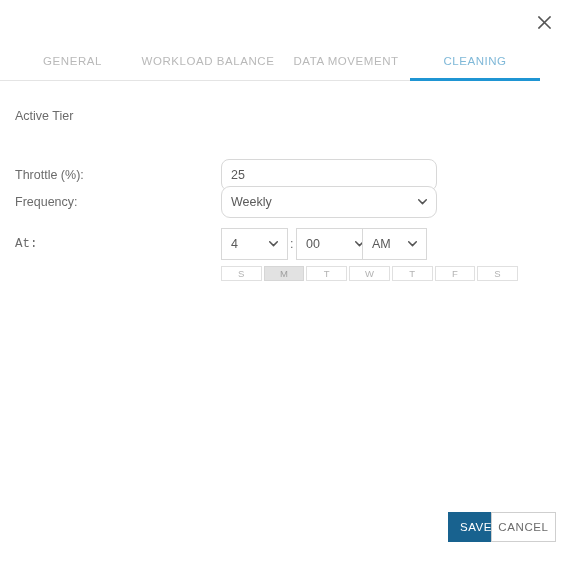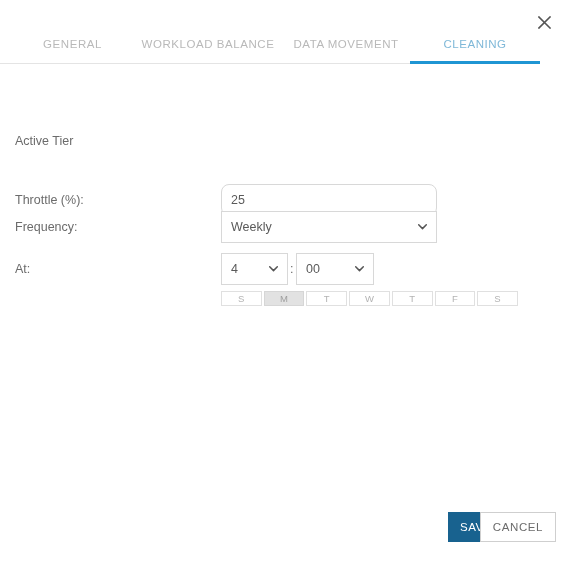--- a/index.html
+++ b/index.html
@@ -54,21 +54,21 @@
     background: none;
     border: none;
     padding: 0;
   }
   .close-btn svg { display: block; }
 
   
   .tabs-bar {
     position: absolute;
     left: 0;
-    top: 38px;
+    top: 55px;
     width: 469px;
     height: 26px;
     border-bottom: 1px solid #e4e4e4;
     box-sizing: border-box;
   }
   .tab {
     position: absolute;
     top: 0;
     height: 25px;
     display: flex;
@@ -103,21 +103,20 @@
     background: #1f95d3;
   }
 
   
   .form-body {
     position: absolute;
     left: 0;
     top: 82px;
     width: 567px;
     height: 400px;
-    margin-top: 25px;
   }
 
   .section-label {
     position: absolute;
     left: 15px;
     top: 27px;
     font-size: 12.5px;
     color: #6b6b6b;
   }
 
@@ -131,21 +130,21 @@
   .row-at        { top: 146px; height: 52px; }
 
   .field-label {
     position: absolute;
     left: 15px;
     top: 9px;
     font-size: 12.5px;
     color: #6b6b6b;
     white-space: nowrap;
   }
-  .row-at .field-label { top: 9px; }
+  .row-at .field-label { top: 9px; font-family: Liberation Mono, monospace; }
 
   .text-input {
     position: absolute;
     left: 221px;
     top: 0;
     width: 216px;
     height: 32px;
     box-sizing: border-box;
     border: 1px solid #d8d8d8;
     background: #ffffff;
@@ -175,21 +174,21 @@
   }
   .caret {
     position: absolute;
     right: 9px;
     top: 12px;
     width: 9px;
     height: 6px;
   }
   .caret svg { display: block; }
 
-  .select-frequency { left: 221px; width: 216px; }
+  .select-frequency { left: 221px; width: 216px; border-radius: 9px; }
 
   .select-hour   { left: 221px; width: 67px; }
   .select-minute { left: 296px; width: 78px; }
   .select-ampm   { left: 362px; width: 65px; }
 
   .time-colon {
     position: absolute;
     left: 290px;
     top: 9px;
     font-size: 12.5px;
@@ -254,21 +253,21 @@
   }
   .btn-save {
     right: 63px;
     width: 56px;
     background: #18628f;
     border: 1px solid #18628f;
     color: #ffffff;
   }
   .btn-cancel {
     right: 11px;
-    width: 76px;
+    width: 65px;
     background: #ffffff;
     border: 1px solid #cfcfcf;
     color: #6b6b6b;
   }
 </style>
 </head>
 <body>
 
 <div class="dialog">
 
@@ -326,20 +325,28 @@
 
       <div class="select-wrap select-minute">
         <span class="sel-value">00</span>
         <span class="caret">
           <svg width="9" height="6" viewBox="0 0 9 6" aria-hidden="true">
             <path d="M0.7 0.8 L4.5 4.6 L8.3 0.8" stroke="#555555" stroke-width="1.5" fill="none" stroke-linecap="round" stroke-linejoin="round"></path>
           </svg>
         </span>
       </div>
 
+      <div class="select-wrap select-ampm">
+        <span class="sel-value">AM</span>
+        <span class="caret">
+          <svg width="9" height="6" viewBox="0 0 9 6" aria-hidden="true">
+            <path d="M0.7 0.8 L4.5 4.6 L8.3 0.8" stroke="#555555" stroke-width="1.5" fill="none" stroke-linecap="round" stroke-linejoin="round"></path>
+          </svg>
+        </span>
+      </div>
 
       <div class="day-picker" id="day-picker">
           <div class="day-cell">S</div>
           <div class="day-cell selected">M</div>
           <div class="day-cell">T</div>
           <div class="day-cell">W</div>
           <div class="day-cell">T</div>
           <div class="day-cell">F</div>
           <div class="day-cell">S</div>
         </div>

